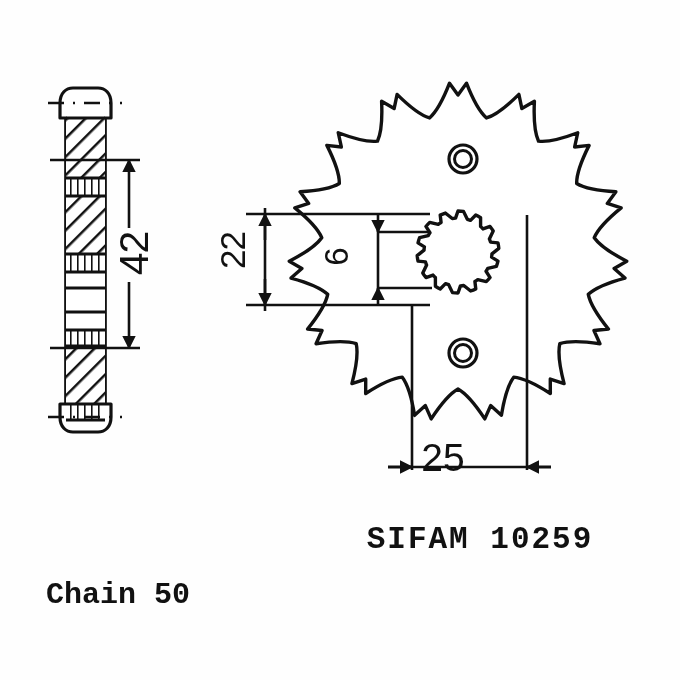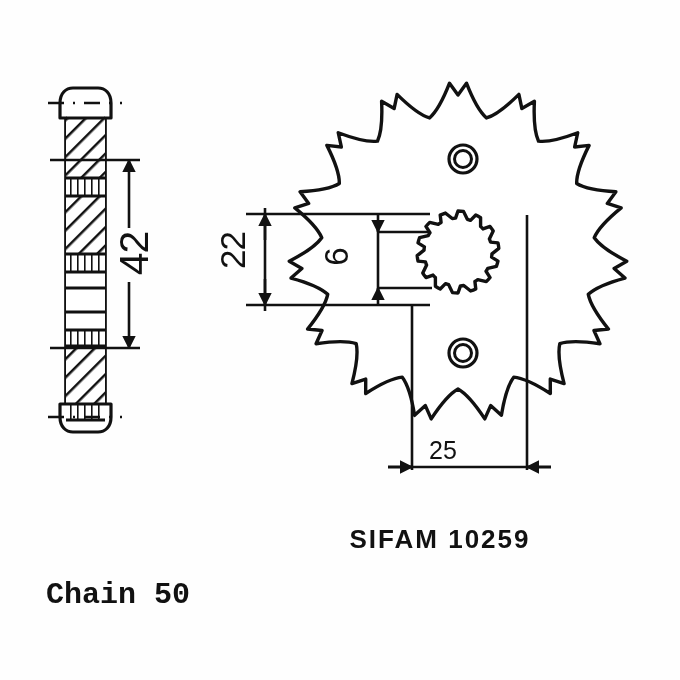--- a/index.html
+++ b/index.html
@@ -42,29 +42,29 @@
     letter-spacing:-1px;
     transform:rotate(-90deg);
   }
   #lbl-6{
     left:327px; top:240px;
     font-size:33px;
     transform:rotate(-90deg);
   }
   #lbl-25{
     left:443px; top:438px;
-    font-size:25px;
+    font-size:39px;
     letter-spacing:0px;
     transform:translate(-50%,0);
     text-align:center;
   }
   #lbl-part{
-    left:440px; top:539px;
-    font-family:Liberation Sans, sans-serif;
-    font-size:26px;
+    left:480px; top:539px;
+    font-family:Liberation Mono, monospace;
+    font-size:31px;
     font-weight:700;
     letter-spacing:2px;
     transform:translate(-50%,-50%);
   }
   #lbl-chain{
     left:46px; top:580px;
     font-size:30px;
     font-weight:700;
     letter-spacing:0px;
     font-family:Liberation Mono, monospace;

